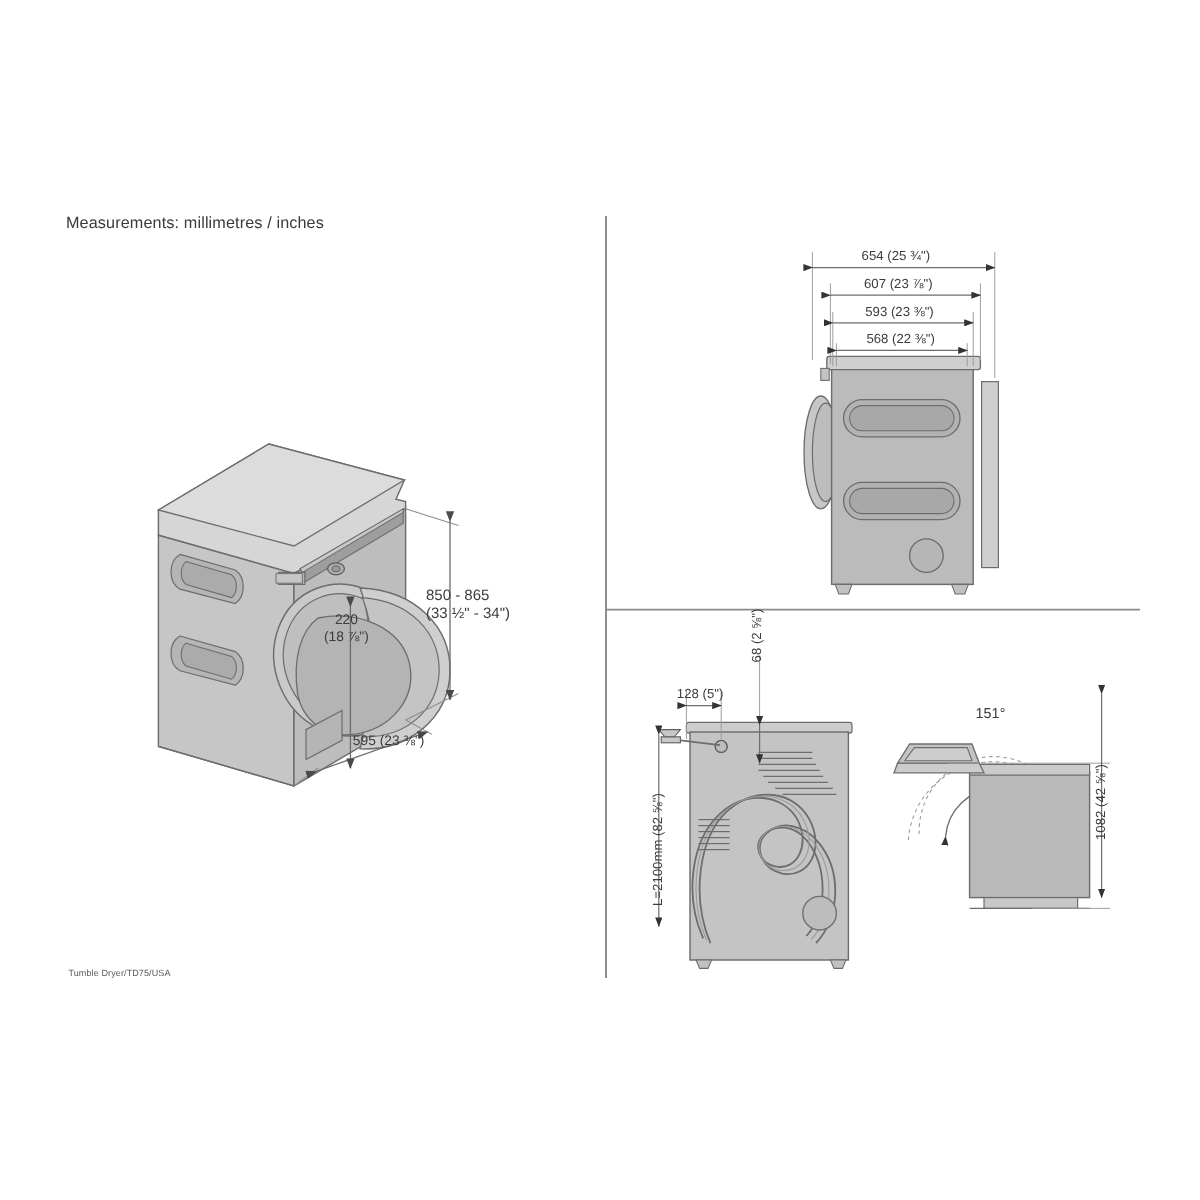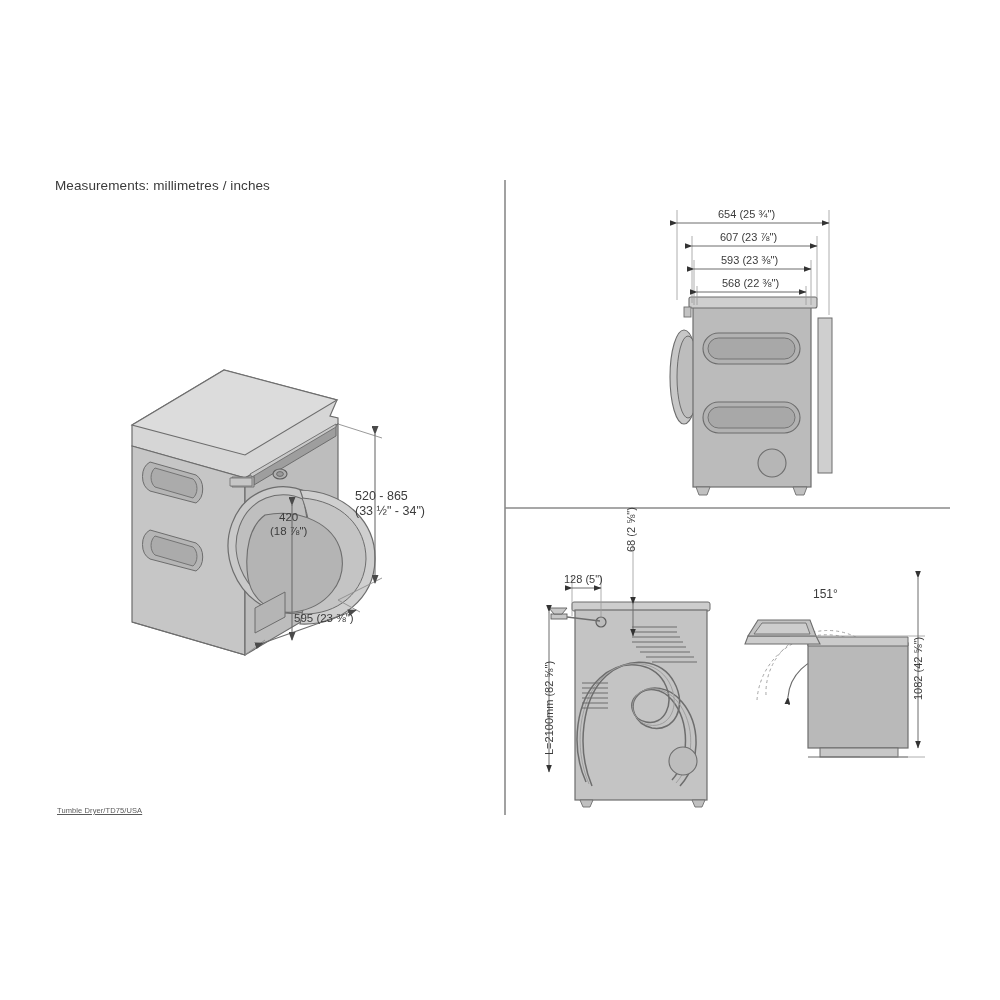--- a/index.html
+++ b/index.html
@@ -33,21 +33,20 @@
     font-size: 13.5px;
     letter-spacing: 0.1px;
     color: #3a3a3a;
   }
   #footer-code {
     left: 57px;
     top: 806px;
     font-size: 7.5px;
     color: #5a5a5a;
     letter-spacing: 0.1px;
-    text-decoration: underline;
   }
   svg { display: block; }
 </style>
 </head>
 <body>
 
 <div id="sheet">
 
   <div class="txt" id="measure-note">Measurements: millimetres / inches</div>
 
@@ -243,26 +242,26 @@
     </g>
 
     <g>
       <line x1="790" y1="636" x2="925" y2="636" stroke="#9a9a9a" stroke-width="0.8"></line>
       <line x1="860" y1="757" x2="925" y2="757" stroke="#9a9a9a" stroke-width="0.8"></line>
       <line x1="918" y1="578" x2="918" y2="748" stroke="#6d6d6d" stroke-width="1" marker-start="url(#arS)" marker-end="url(#arS)"></line>
     </g>
   </svg>
 
   <div class="txt" style="left:355px; top:489px; font-size:12.5px; line-height:15px; text-align:left;">
-    <div>520 - 865</div>
+    <div>850 - 865</div>
     <div>(33 ½" - 34")</div>
   </div>
 
   <div class="txt" style="left:270px; top:510px; font-size:11.5px; line-height:14px; text-align:center;">
-    <div>420</div>
+    <div>220</div>
     <div>(18 ⅞")</div>
   </div>
 
   <div class="txt" style="left:294px; top:612px; font-size:11.5px;">595 (23 ⅜")</div>
 
   <div class="txt" style="left:718px; top:208px; font-size:11px;">654 (25 ¾")</div>
 
   <div class="txt" style="left:720px; top:231px; font-size:11px;">607 (23 ⅞")</div>
 
   <div class="txt" style="left:721px; top:254px; font-size:11px;">593 (23 ⅜")</div>

